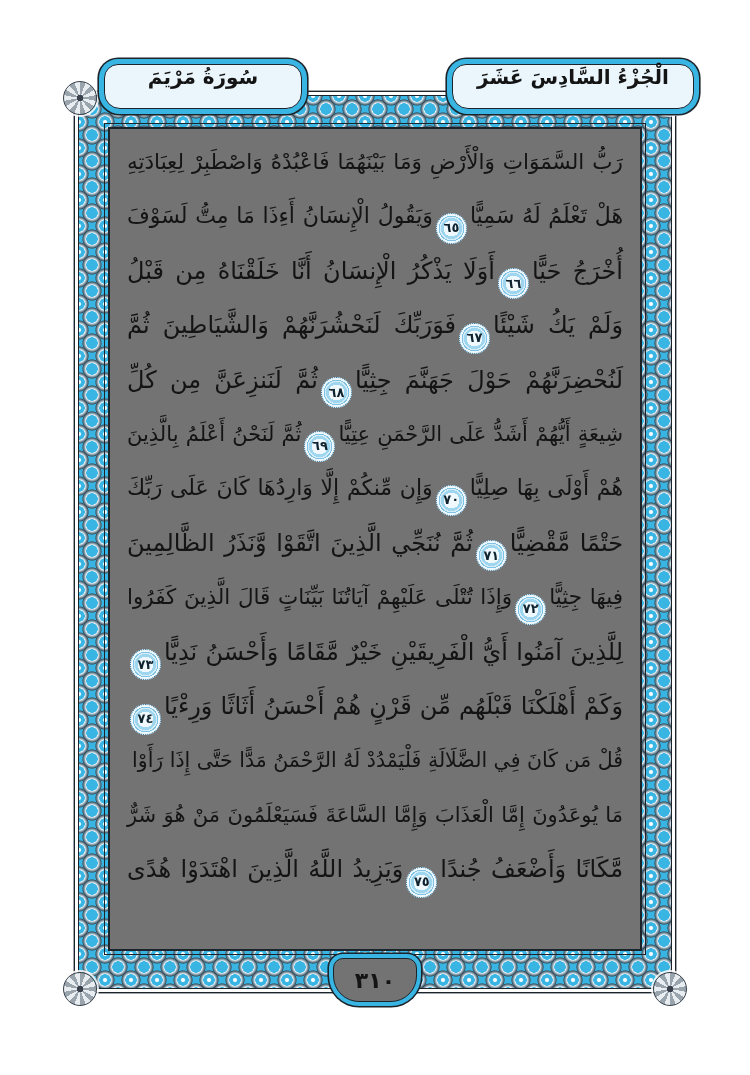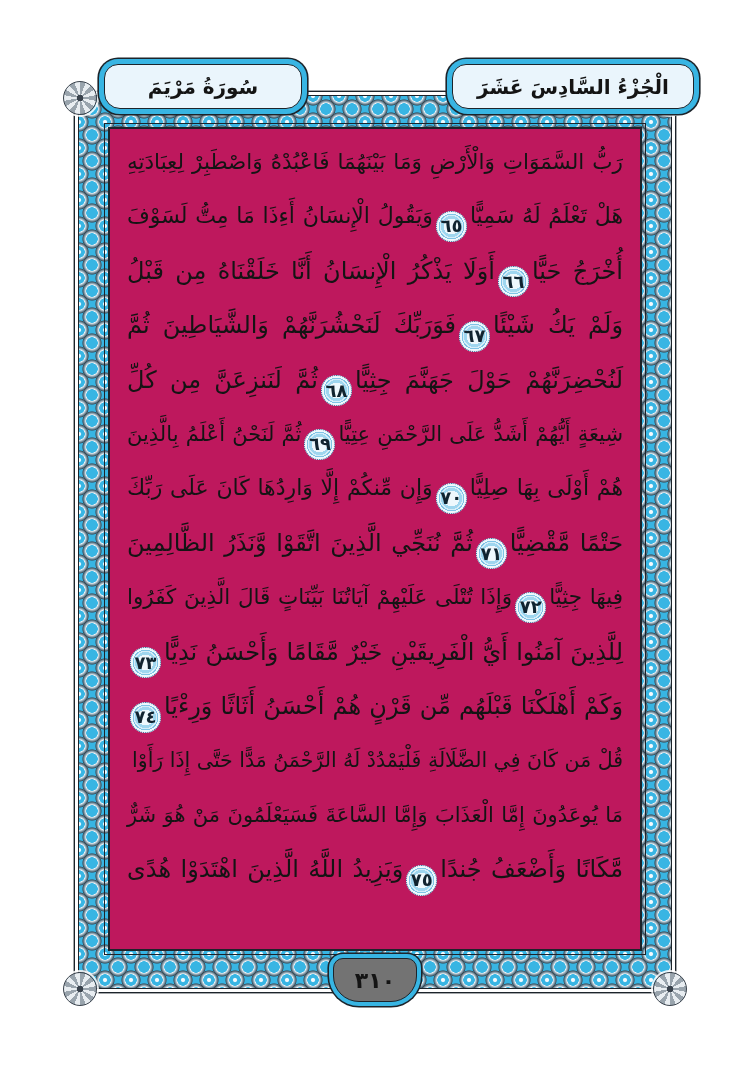--- a/index.html
+++ b/index.html
@@ -18,21 +18,21 @@
     background-size:26px 26px, 26px 26px, 26px 26px;
     background-position:13px 13px, 0 0, 13px 13px;
     border:1.6px solid #1c242b;
     box-shadow:0 0 0 3px #ffffff, 0 0 0 4.4px #1c242b;
     z-index:1;
   }
 
   
   .panel {
     position:absolute; left:108px; top:127px; width:534px; height:824px;
-    background:#be185d;
+    background:#737373;
     border:2px solid #1c242b;
     outline:1px solid #1c242b; outline-offset:3px;
     z-index:2;
   }
 
   
   .rosette {
     position:absolute; width:34px; height:34px; border-radius:50%;
     background:
       radial-gradient(circle at 50% 50%, #39424c 0 3px, rgba(0,0,0,0) 3.6px),
@@ -46,21 +46,21 @@
   .rosette.bl{ left:63px;  top:972px; }
   .rosette.br{ left:653px; top:972px; }
 
   
   .cartouche {
     position:absolute; top:64px; height:45px;
     background:#eaf5fc;
     border:1.6px solid #1c242b;
     border-radius:14px 14px 16px 16px;
     box-shadow:0 0 0 5px #38b5e3, 0 0 0 6.6px #1c242b;
-    display:flex; align-items:center; justify-content:center;
+    display:flex; align-items:flex-start; justify-content:center;
     z-index:4;
     color:#141414; font-size:20px; font-weight:bold; direction:rtl;
   }
   .cartouche.surah { left:104px; width:198px; }
   .cartouche.juz   { left:452px; width:242px; }
 
   
   .page-tab {
     position:absolute; left:333px; top:958px; width:84px; height:44px;
     background:#737373;
@@ -80,21 +80,21 @@
   .qline {
     line-height:54.4px; height:54.4px; white-space:nowrap;
     text-align:justify; text-align-last:justify;
     color:#141414; font-size:24px; overflow:visible;
   }
   .medallion {
     display:inline-flex; align-items:center; justify-content:center;
     width:31px; height:31px; border-radius:50%;
     background:radial-gradient(circle, #eef8fd 0 8px, #9fd6ef 8px 10.5px, #d6edf8 10.5px 12px, #7fc4e6 12px 13px, #eef8fd 13px);
     border:1.6px dotted #3c7fa6;
-    font-size:18px; font-weight:bold; color:#10232f;
+    font-size:13px; font-weight:bold; color:#10232f;
     vertical-align:-9px; margin:0 3px;
   }
 </style>
 </head>
 <body>
 
 <div class="page">
 
   <div class="band"></div>
 

